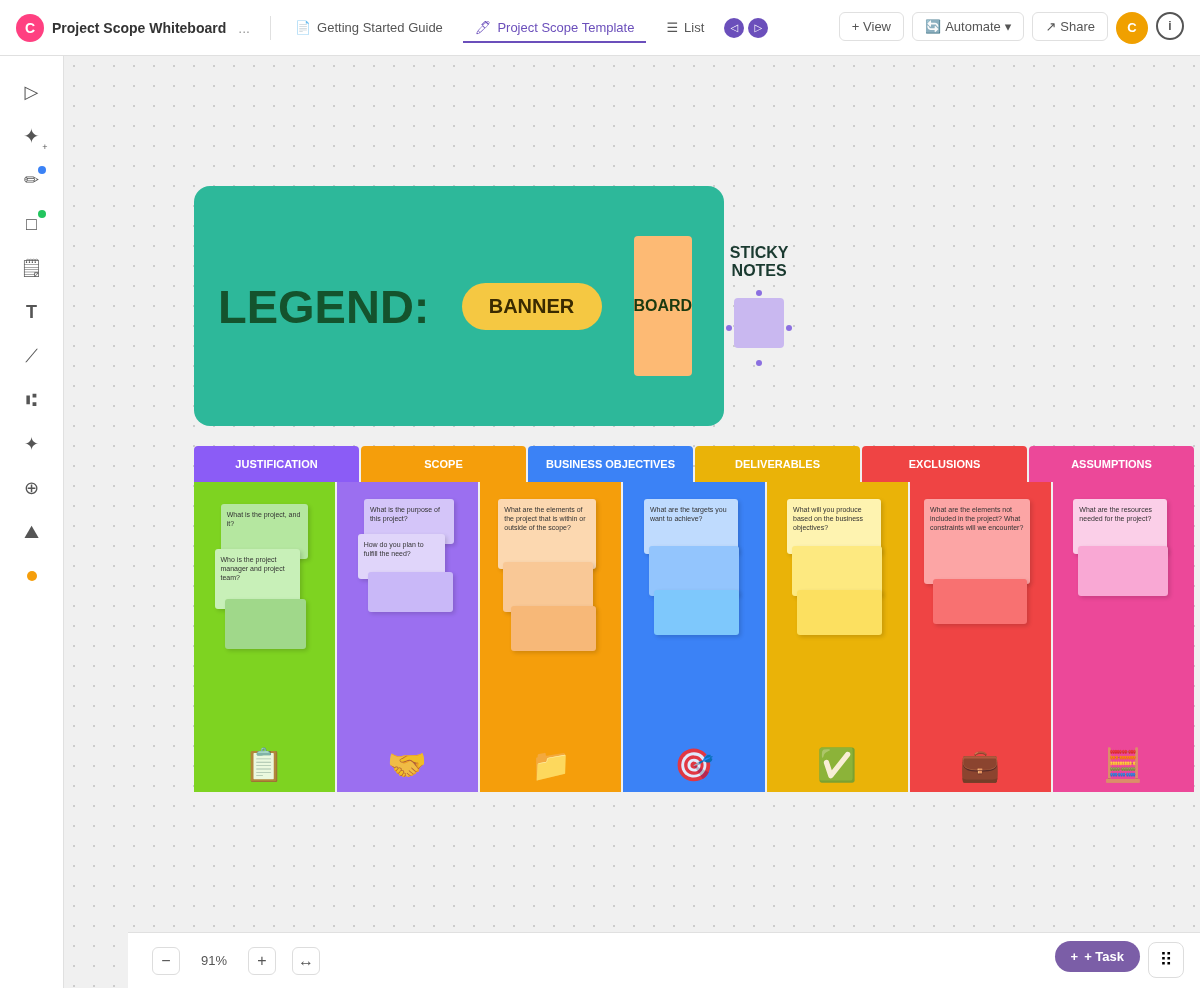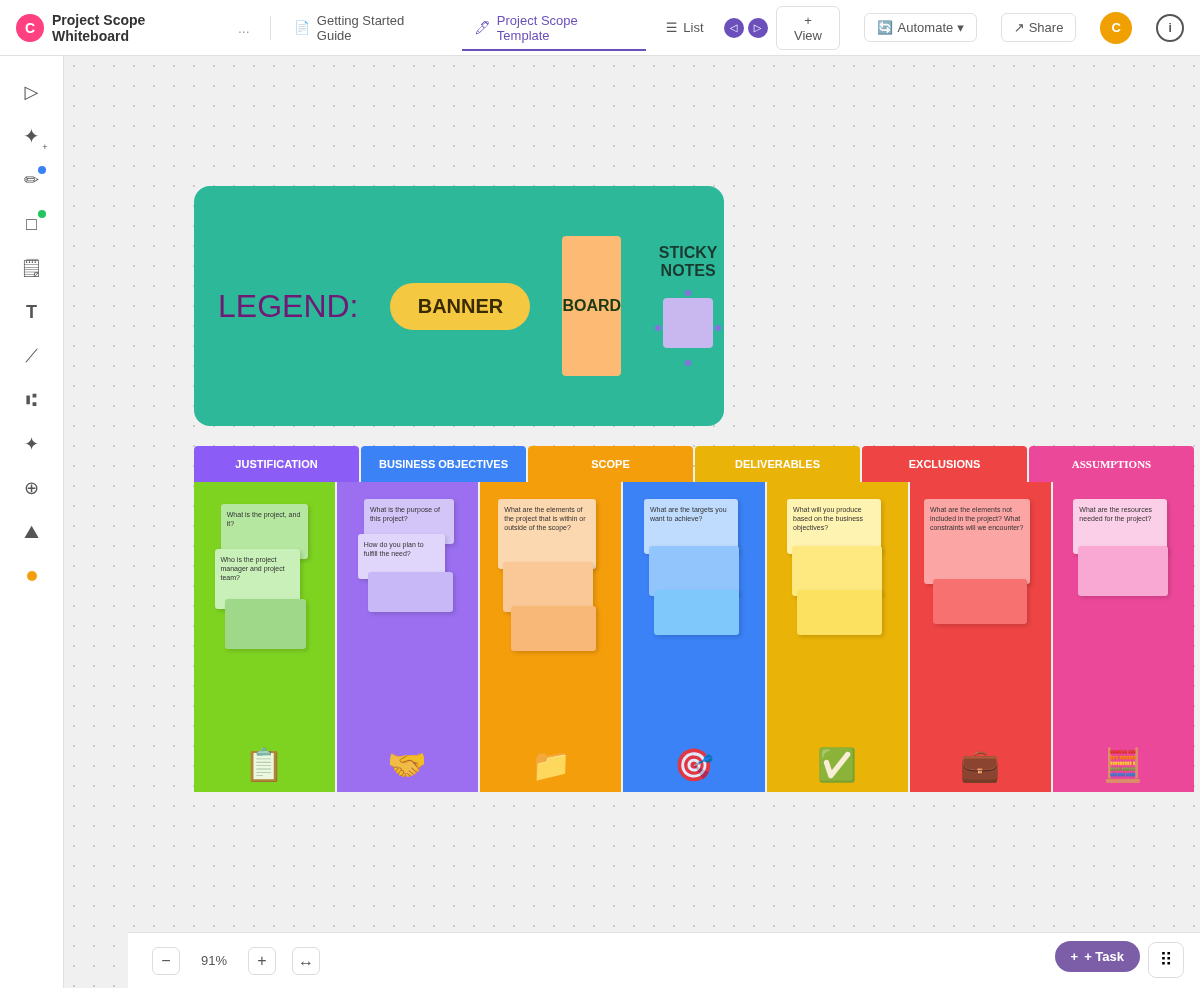--- a/index.html
+++ b/index.html
@@ -23,21 +23,21 @@
     .header-tab {
       display: flex; align-items: center; gap: 6px;
       padding: 8px 12px; font-size: 13px; color: #555; cursor: pointer;
       border-radius: 6px; text-decoration: none;
     }
     .header-tab.active {
       color: #6b4fbb; border-bottom: 2px solid #6b4fbb;
       border-radius: 0; padding-bottom: 6px;
     }
     .header-divider { width: 1px; height: 24px; background: #e0e0e0; margin: 0 4px; }
-    .header-actions { margin-left: auto; display: flex; align-items: center; gap: 24px; }
+    .header-actions { margin-left: auto; display: flex; align-items: flex-start; gap: 8px; }
     .header-btn {
       display: flex; align-items: center; gap: 4px;
       padding: 6px 12px; border-radius: 6px; border: 1px solid #e0e0e0;
       background: #fff; font-size: 13px; color: #555; cursor: pointer;
     }
     .header-avatar {
       width: 32px; height: 32px; background: #f0a000; border-radius: 50%;
       display: flex; align-items: center; justify-content: center;
       color: white; font-weight: bold; font-size: 13px;
     }
@@ -73,21 +73,21 @@
     }
 
     
     .legend-box {
       position: absolute; left: 130px; top: 130px;
       width: 530px; height: 240px;
       background: #2db89a; border-radius: 16px;
       padding: 24px; display: flex; align-items: center; gap: 32px;
     }
     .legend-title {
-      font-size: 32px; font-weight: 400; color: #701a75; white-space: nowrap;
+      font-size: 47px; font-weight: 700; color: #14532d; white-space: nowrap;
     }
     .legend-banner {
       background: #f5c842; border-radius: 30px;
       padding: 12px 24px; font-size: 20px; font-weight: 900;
       color: #3a2a00; text-align: center; min-width: 140px;
     }
     .legend-board {
       background: #fdba74; width: 100px; height: 140px;
       border-radius: 4px; display: flex; align-items: center; justify-content: center;
       font-size: 16px; font-weight: 900; color: #1a3a10;
@@ -295,25 +295,25 @@
         <span class="sticky-dot" style="bottom:2px; left:50%;transform:translateX(-50%);"></span>
         <div class="legend-sticky-note" style="width:50px;height:50px;margin:10px auto;"></div>
       </div>
     </div>
   </div>
 
   <div class="template-area">
 
     <div class="col-headers">
       <div class="col-header" style="background:#8b5cf6; color:#fff;">JUSTIFICATION</div>
+      <div class="col-header" style="background:#f59e0b; color:#fff;">SCOPE</div>
       <div class="col-header" style="background:#3b82f6; color:#fff;">BUSINESS OBJECTIVES</div>
-      <div class="col-header" style="background:#f59e0b; color:#fff;">SCOPE</div>
       <div class="col-header" style="background:#eab308; color:#fff;">DELIVERABLES</div>
       <div class="col-header" style="background:#ef4444; color:#fff;">EXCLUSIONS</div>
-      <div class="col-header" style="background:#ec4899; color:#fff;font-family:Liberation Serif, serif;">ASSUMPTIONS</div>
+      <div class="col-header" style="background:#ec4899; color:#fff;">ASSUMPTIONS</div>
     </div>
 
     <div class="cols">
 
       <div class="col" style="background:#7ed321;">
         <div class="sticky-stack">
           <div class="sticky" style="background:#b5e7a0;top:10px;left:15%;width:70%;height:55px;">What is the project, and it?</div>
           <div class="sticky" style="background:#c8f0b8;top:55px;left:10%;width:68%;height:60px;">Who is the project manager and project team?</div>
           <div class="sticky" style="background:#a0d88a;top:105px;left:18%;width:65%;height:50px;"></div>
         </div>

